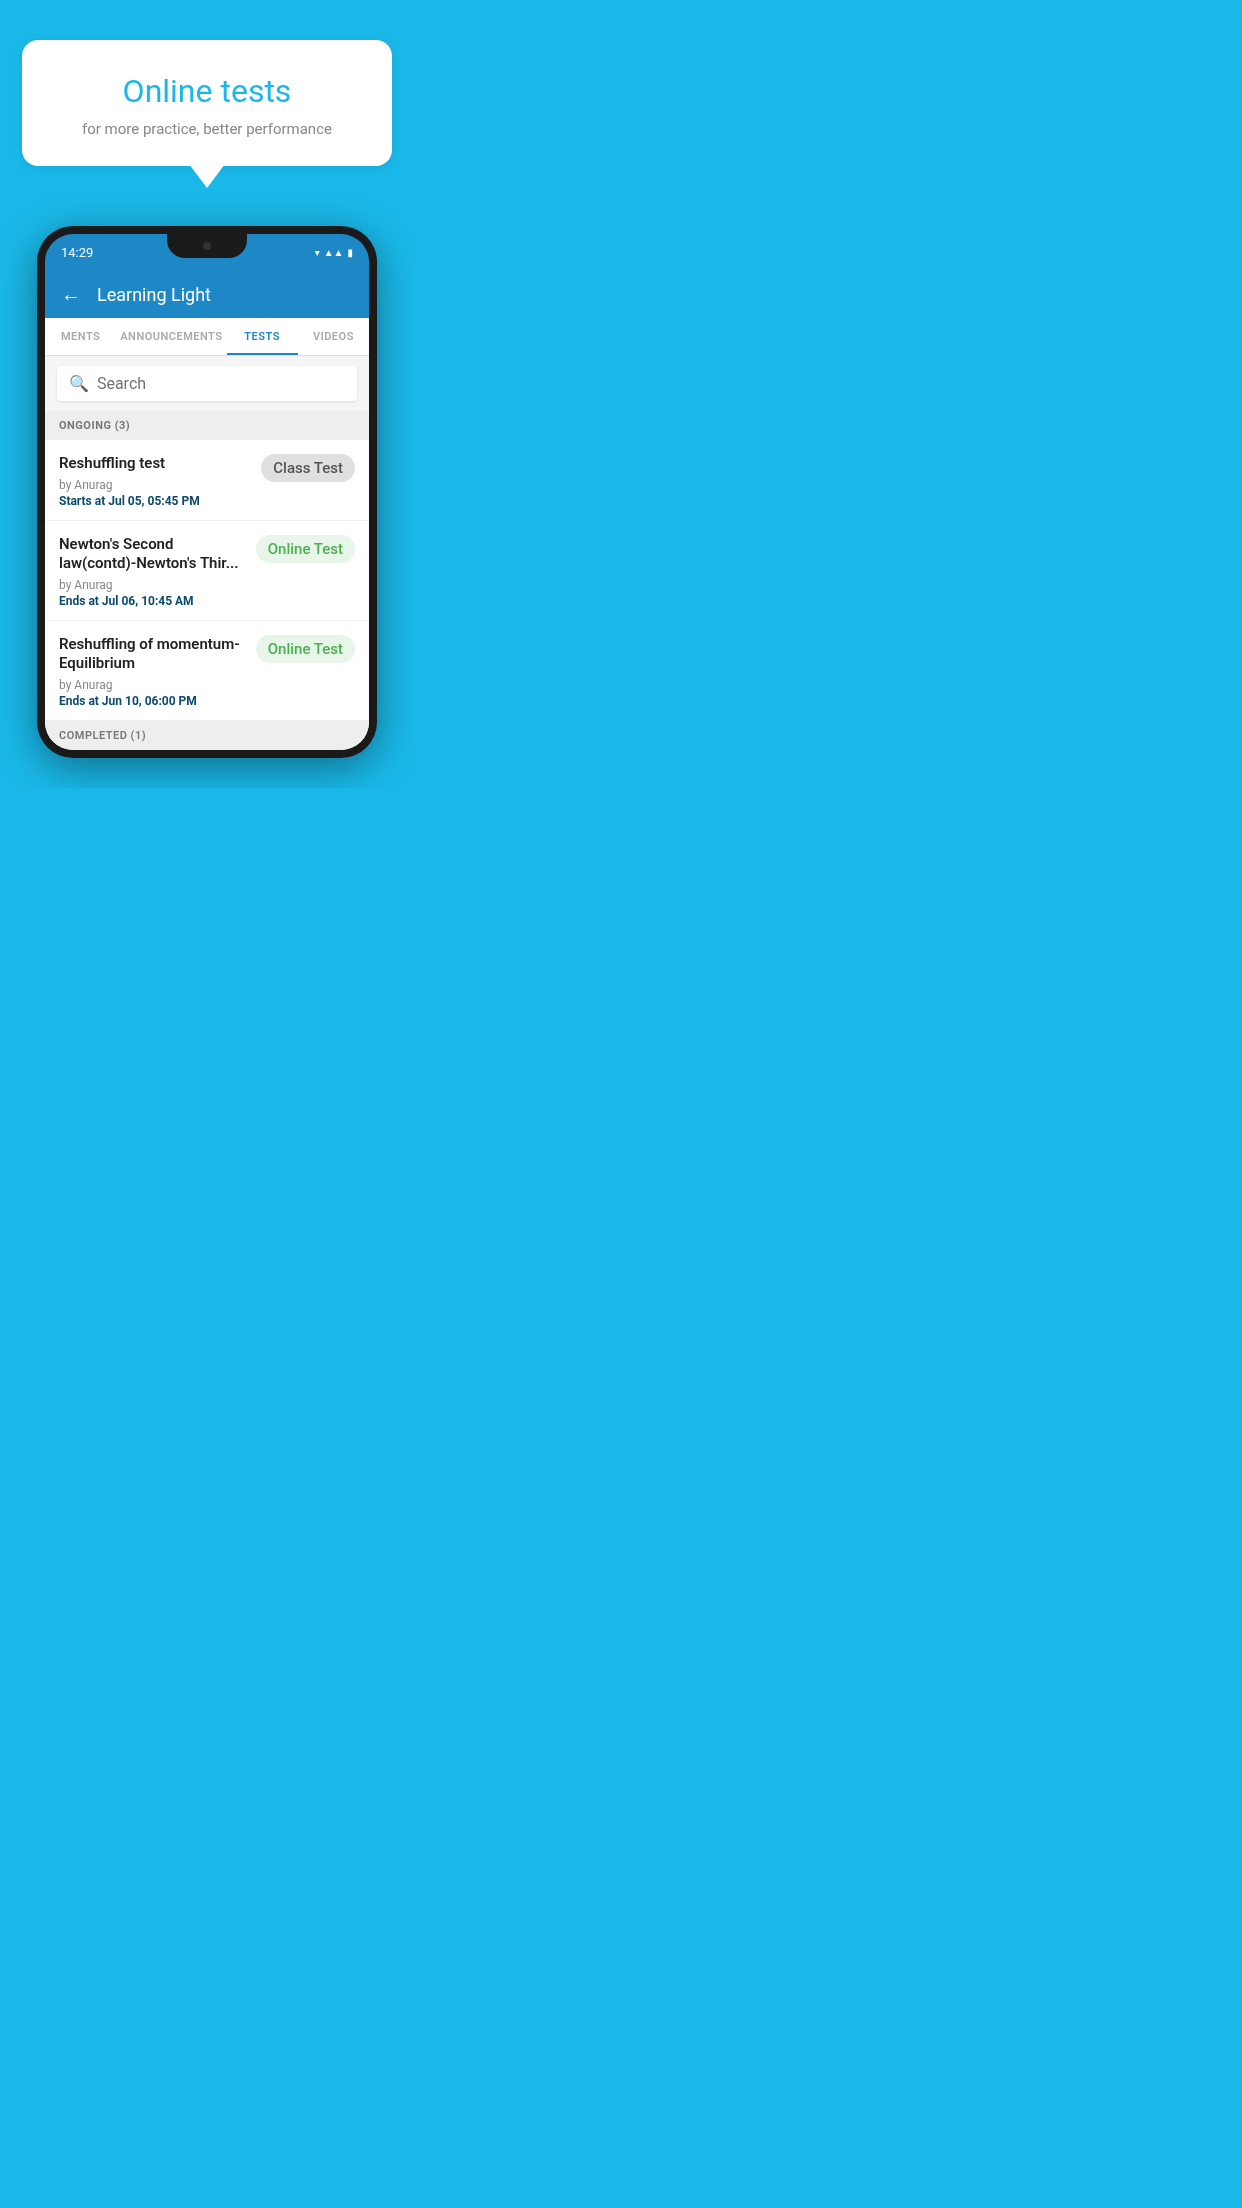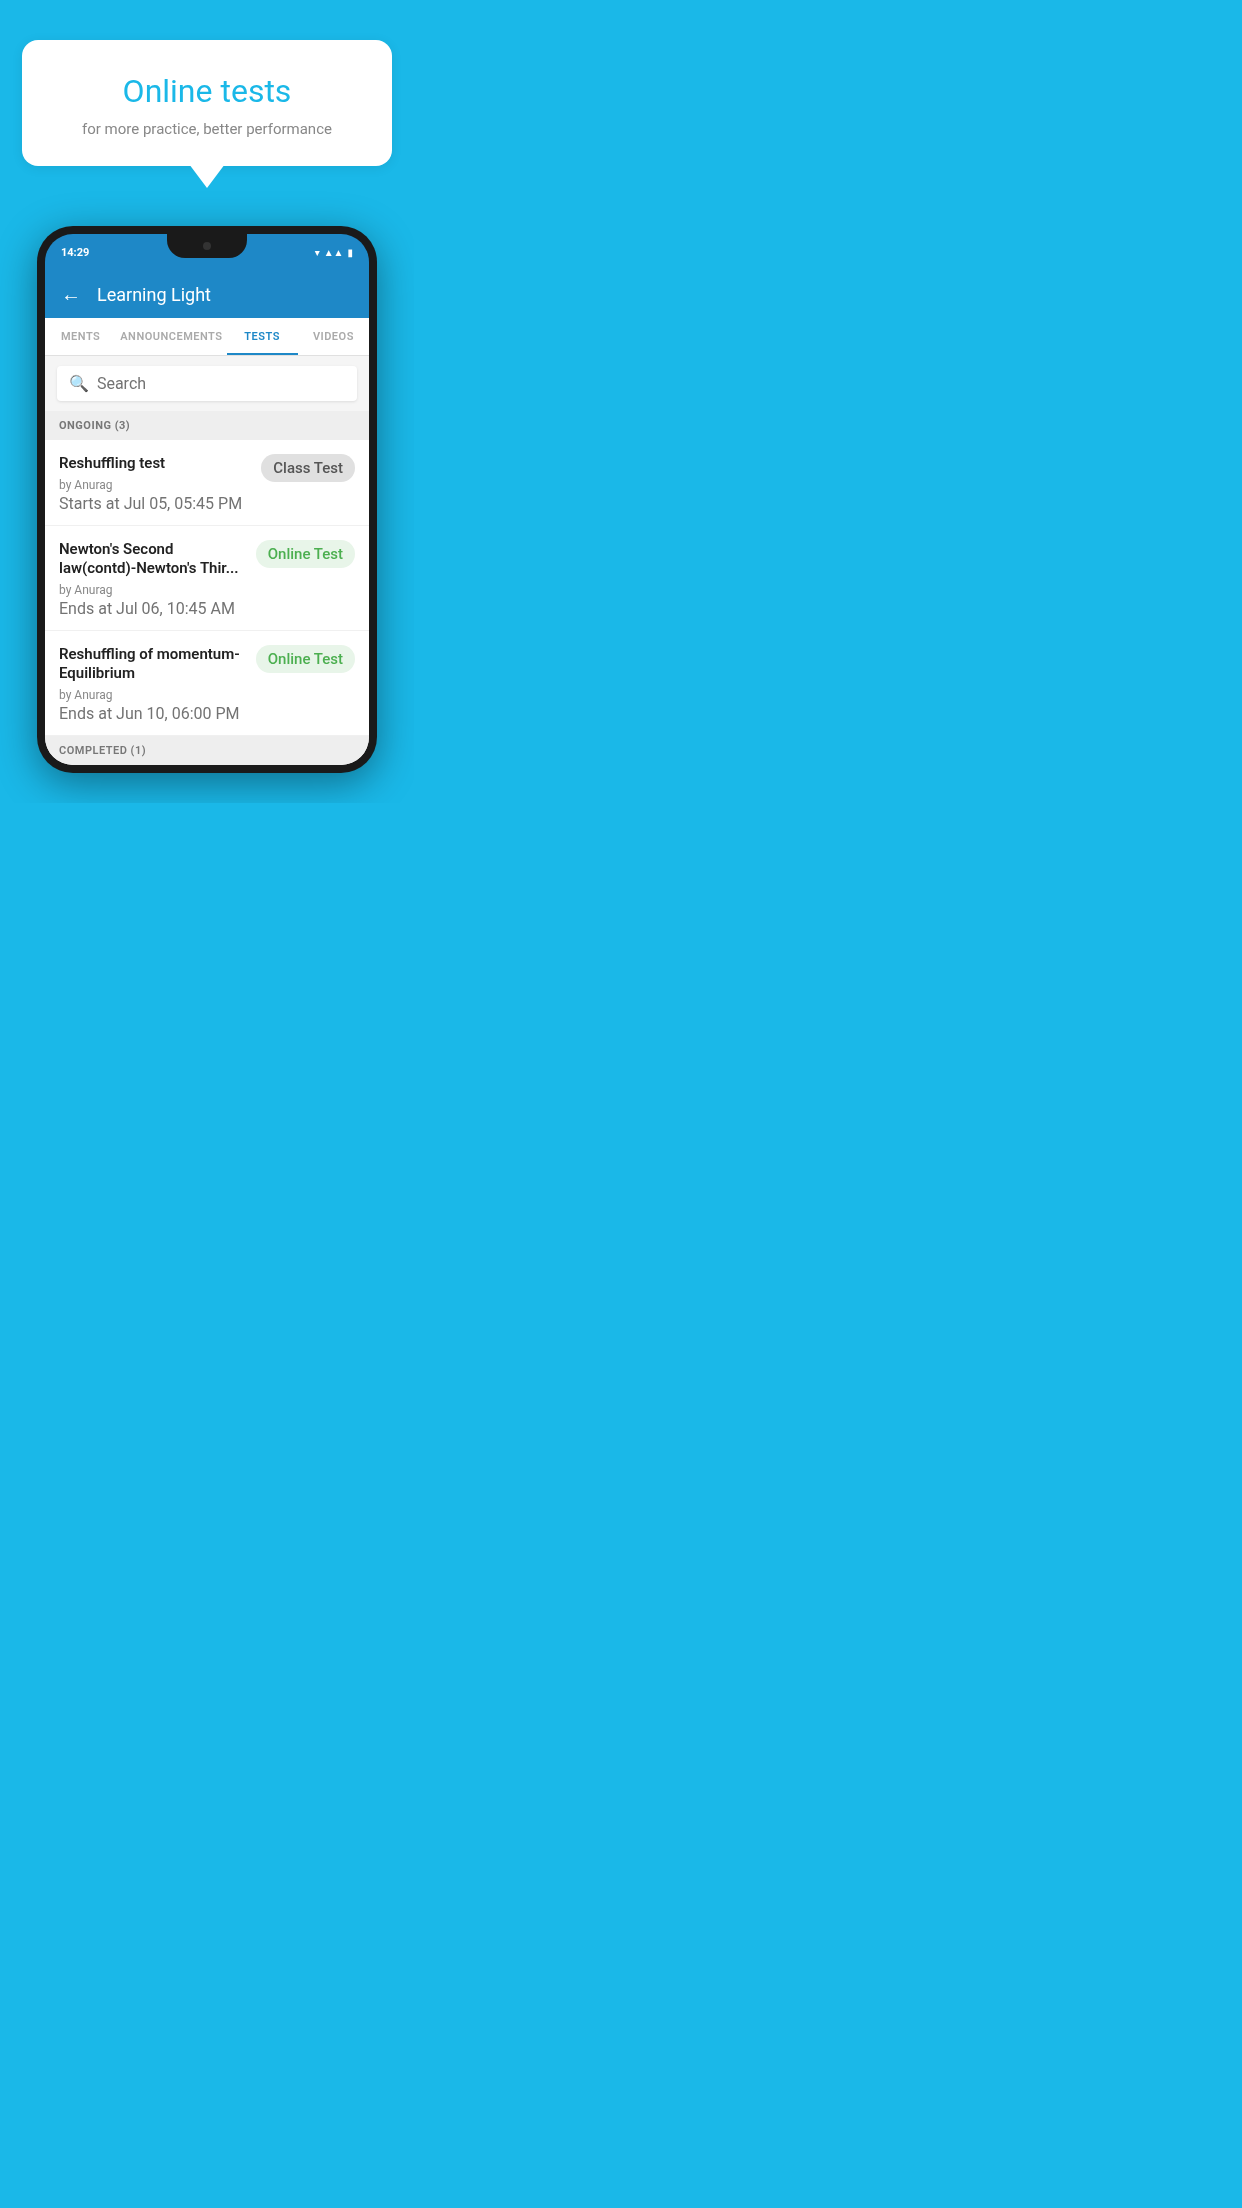--- a/index.html
+++ b/index.html
@@ -92,22 +92,22 @@
 
     .camera-dot {
       width: 8px;
       height: 8px;
       background: #333;
       border-radius: 50%;
     }
 
     .status-time {
       color: white;
-      font-size: 11px;
-      font-weight: 700;
+      font-size: 13px;
+      font-weight: 400;
       z-index: 2;
     }
 
     .status-icons {
       display: flex;
       align-items: center;
       gap: 4px;
       z-index: 2;
     }
 
@@ -235,22 +235,23 @@
       line-height: 1.3;
     }
 
     .test-by {
       font-size: 12px;
       color: #888;
       margin-bottom: 2px;
     }
 
     .test-time {
-      font-size: 16px;
-      color: #737373;
+      font-size: 12px;
+      color: #0c4a6e;
+      font-weight: bold;
     }
 
     .test-badge {
       border-radius: 20px;
       padding: 5px 12px;
       font-size: 15px;
       font-weight: 500;
       white-space: nowrap;
       margin-top: 0;
     }

